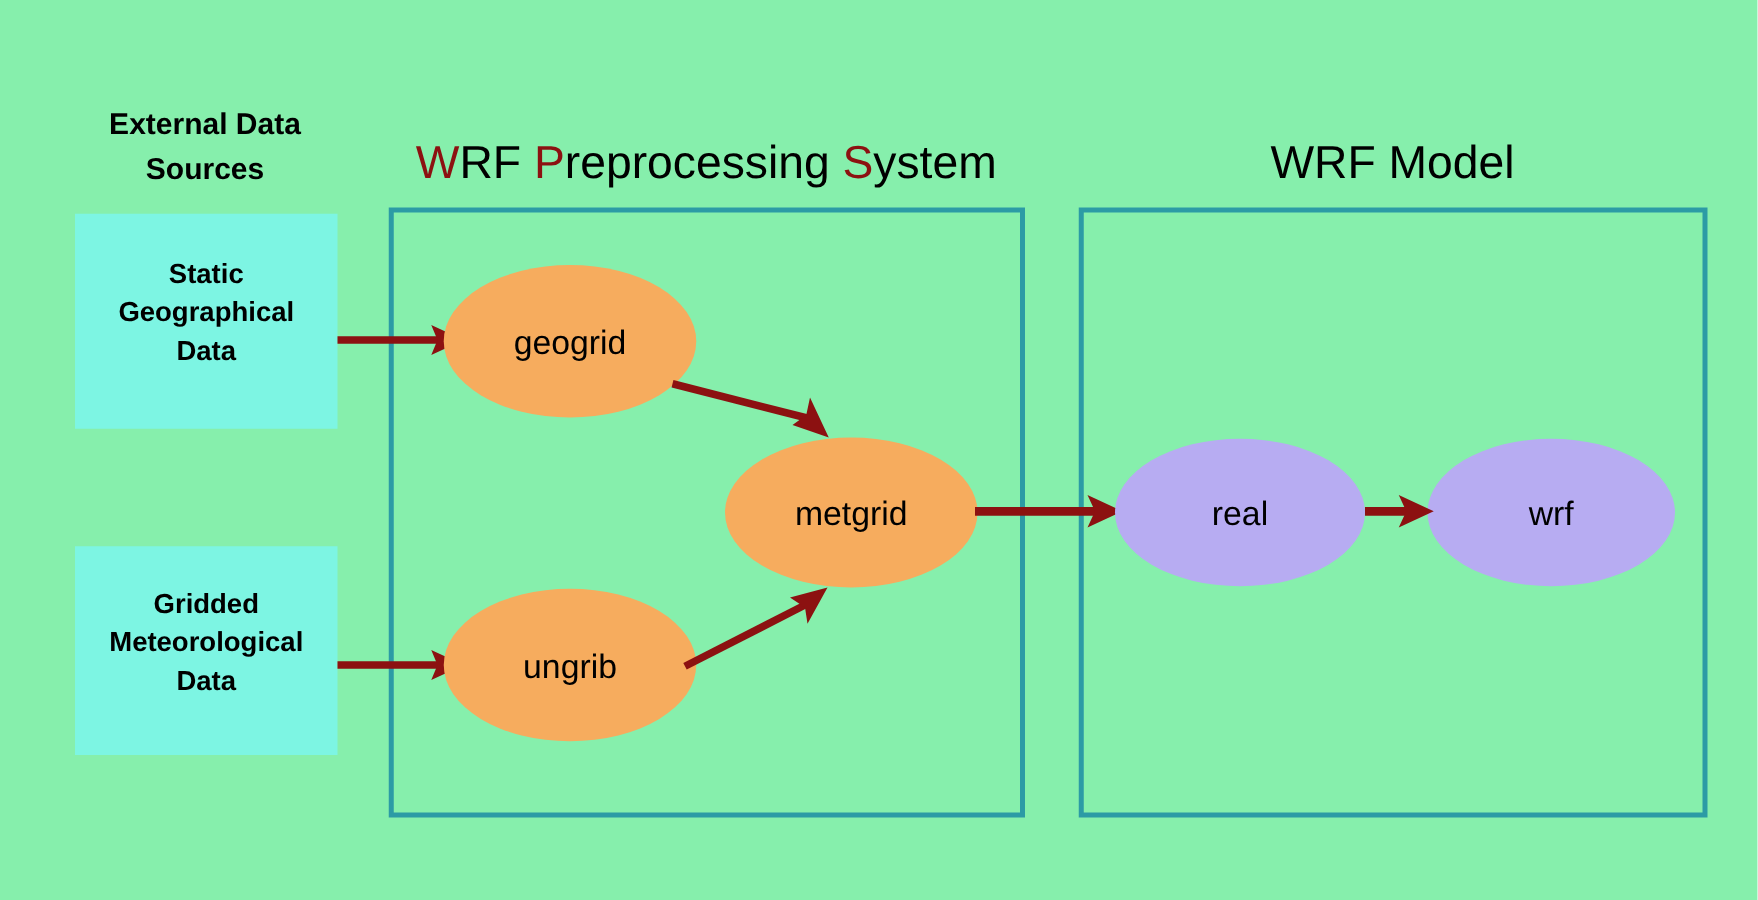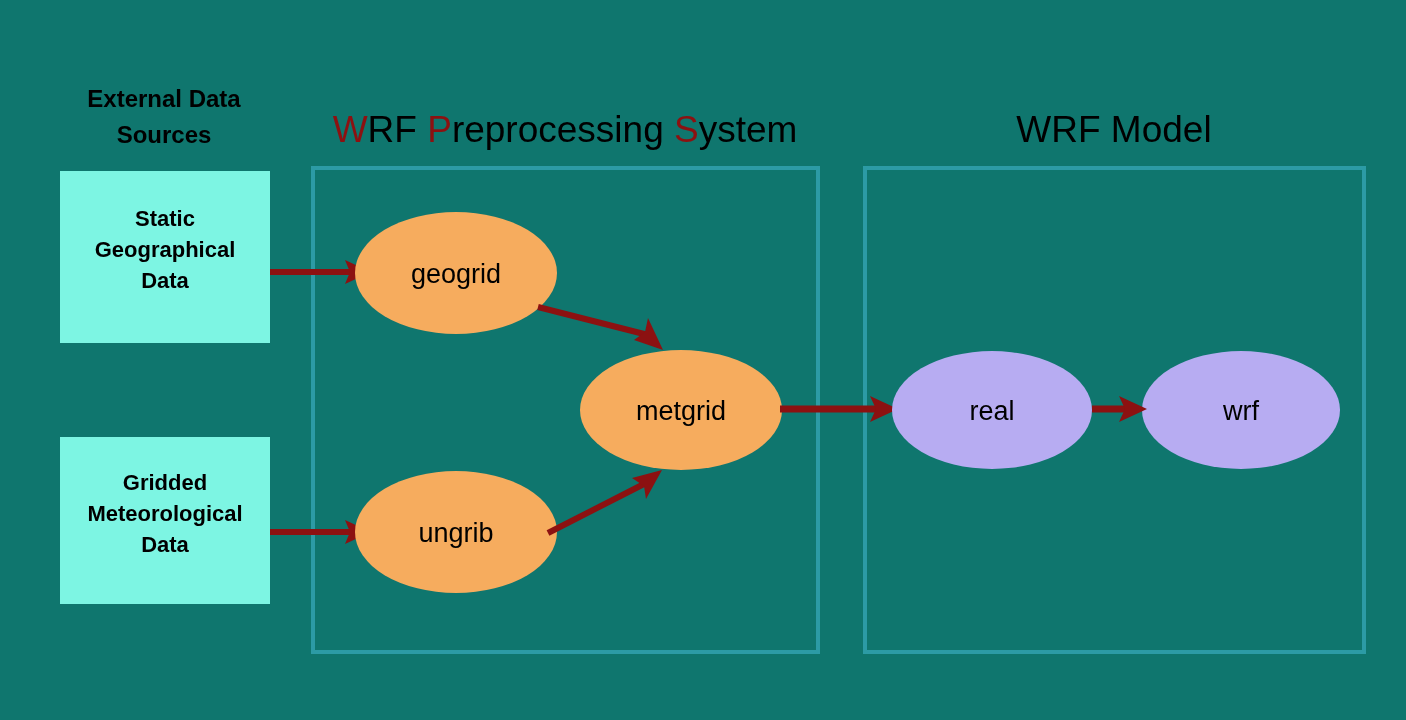--- a/index.html
+++ b/index.html
@@ -5,21 +5,21 @@
 <style>
   html, body {
     margin: 0;
     padding: 0;
     background: #ffffff;
   }
   #stage {
     position: relative;
     width: 1406px;
     height: 720px;
-    background: #0f766e;
+    background: #86efac;
     overflow: hidden;
     font-family: "Liberation Sans", sans-serif;
   }
   #diagram-svg {
     position: absolute;
     left: 0;
     top: 0;
     width: 1406px;
     height: 720px;
     display: block;

